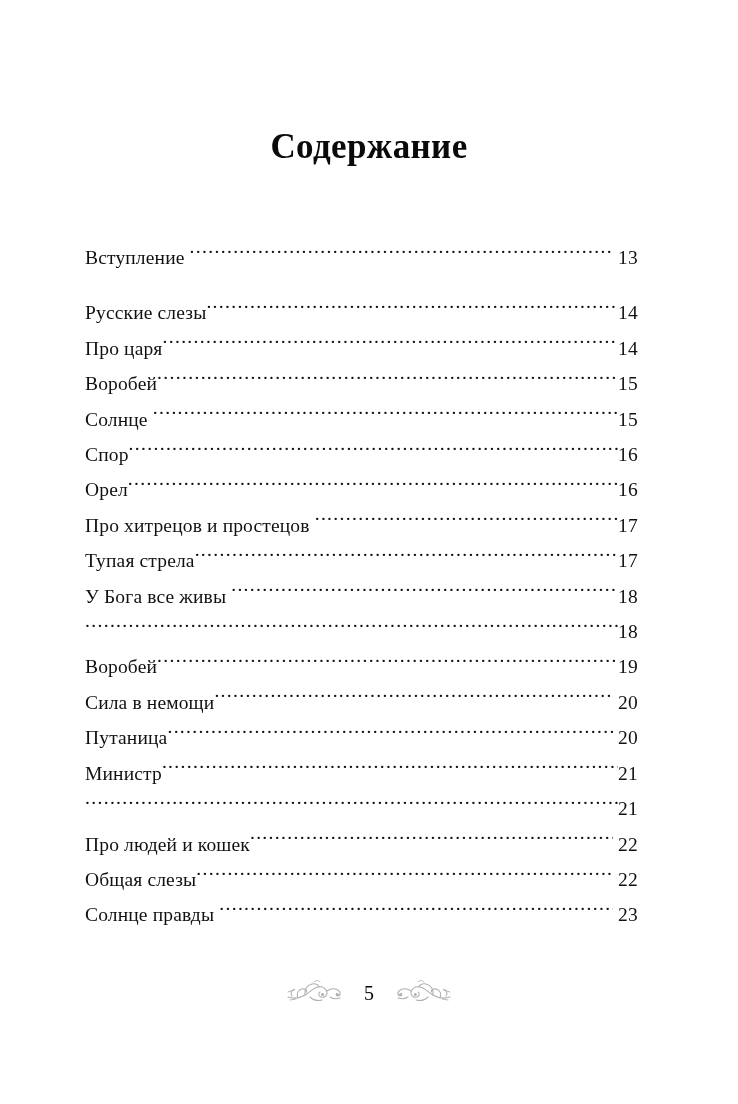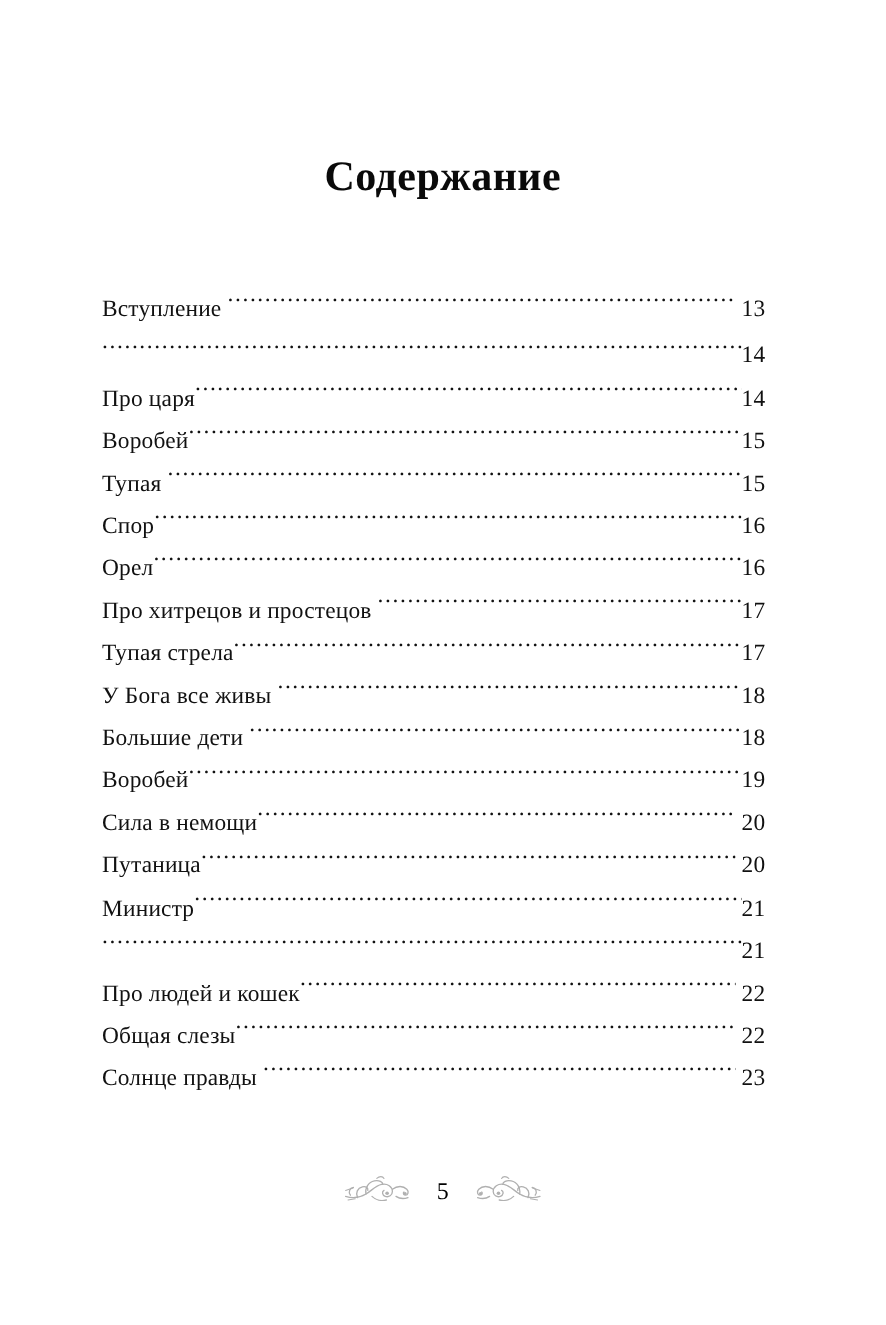--- a/index.html
+++ b/index.html
@@ -50,21 +50,21 @@
     align-items: baseline;
     width: 100%;
     font-size: 19.5px;
     line-height: 35.4px;
     color: #111111;
     white-space: nowrap;
     overflow: hidden;
   }
 
   .toc-entry.gap-after {
-    margin-bottom: 4px;
+    margin-bottom: 20px;
   }
 
   .toc-title {
     flex: 0 0 auto;
     letter-spacing: 0.15px;
   }
 
   .toc-title.sp-before-dots::after {
     content: " ";
     white-space: pre;
@@ -136,35 +136,36 @@
 
   <h1 class="page-title">Содержание</h1>
 
   <div class="toc" id="toc-list">
       <div class="toc-entry gap-after">
         <span class="toc-title sp-before-dots">Вступление</span>
         <span class="toc-leader"></span>
         <span class="toc-page sp-before-num">13</span>
       </div>
       <div class="toc-entry">
+        <span class="toc-title">Русские слезы</span>
         <span class="toc-leader"></span>
         <span class="toc-page">14</span>
       </div>
       <div class="toc-entry">
         <span class="toc-title">Про царя</span>
         <span class="toc-leader"></span>
         <span class="toc-page">14</span>
       </div>
       <div class="toc-entry">
         <span class="toc-title">Воробей</span>
         <span class="toc-leader"></span>
         <span class="toc-page">15</span>
       </div>
       <div class="toc-entry">
-        <span class="toc-title sp-before-dots">Тупая</span>
+        <span class="toc-title sp-before-dots">Солнце</span>
         <span class="toc-leader"></span>
         <span class="toc-page">15</span>
       </div>
       <div class="toc-entry">
         <span class="toc-title">Спор</span>
         <span class="toc-leader"></span>
         <span class="toc-page">16</span>
       </div>
       <div class="toc-entry">
         <span class="toc-title">Орел</span>
@@ -180,21 +181,20 @@
         <span class="toc-title">Тупая стрела</span>
         <span class="toc-leader"></span>
         <span class="toc-page">17</span>
       </div>
       <div class="toc-entry">
         <span class="toc-title sp-before-dots">У Бога все живы</span>
         <span class="toc-leader"></span>
         <span class="toc-page">18</span>
       </div>
       <div class="toc-entry">
-        <span class="toc-title sp-before-dots">Большие дети</span>
         <span class="toc-leader"></span>
         <span class="toc-page">18</span>
       </div>
       <div class="toc-entry">
         <span class="toc-title">Воробей</span>
         <span class="toc-leader"></span>
         <span class="toc-page">19</span>
       </div>
       <div class="toc-entry">
         <span class="toc-title">Сила в немощи</span>

